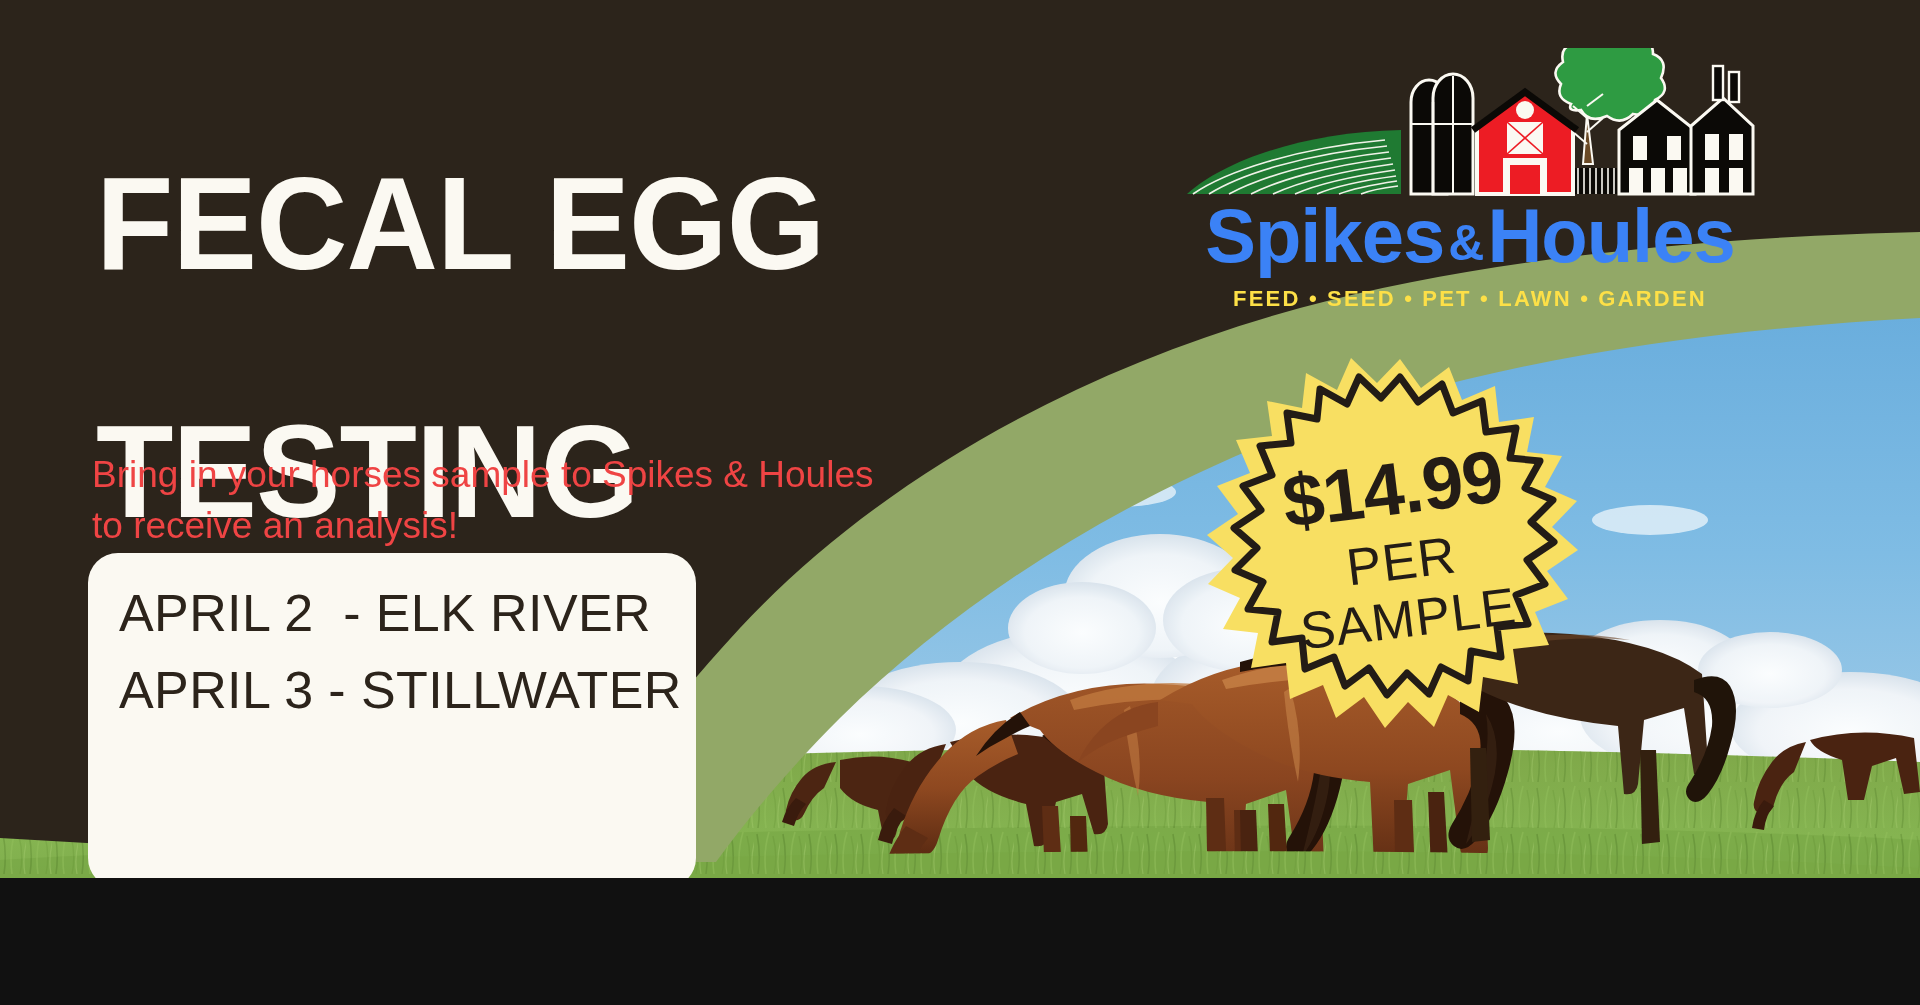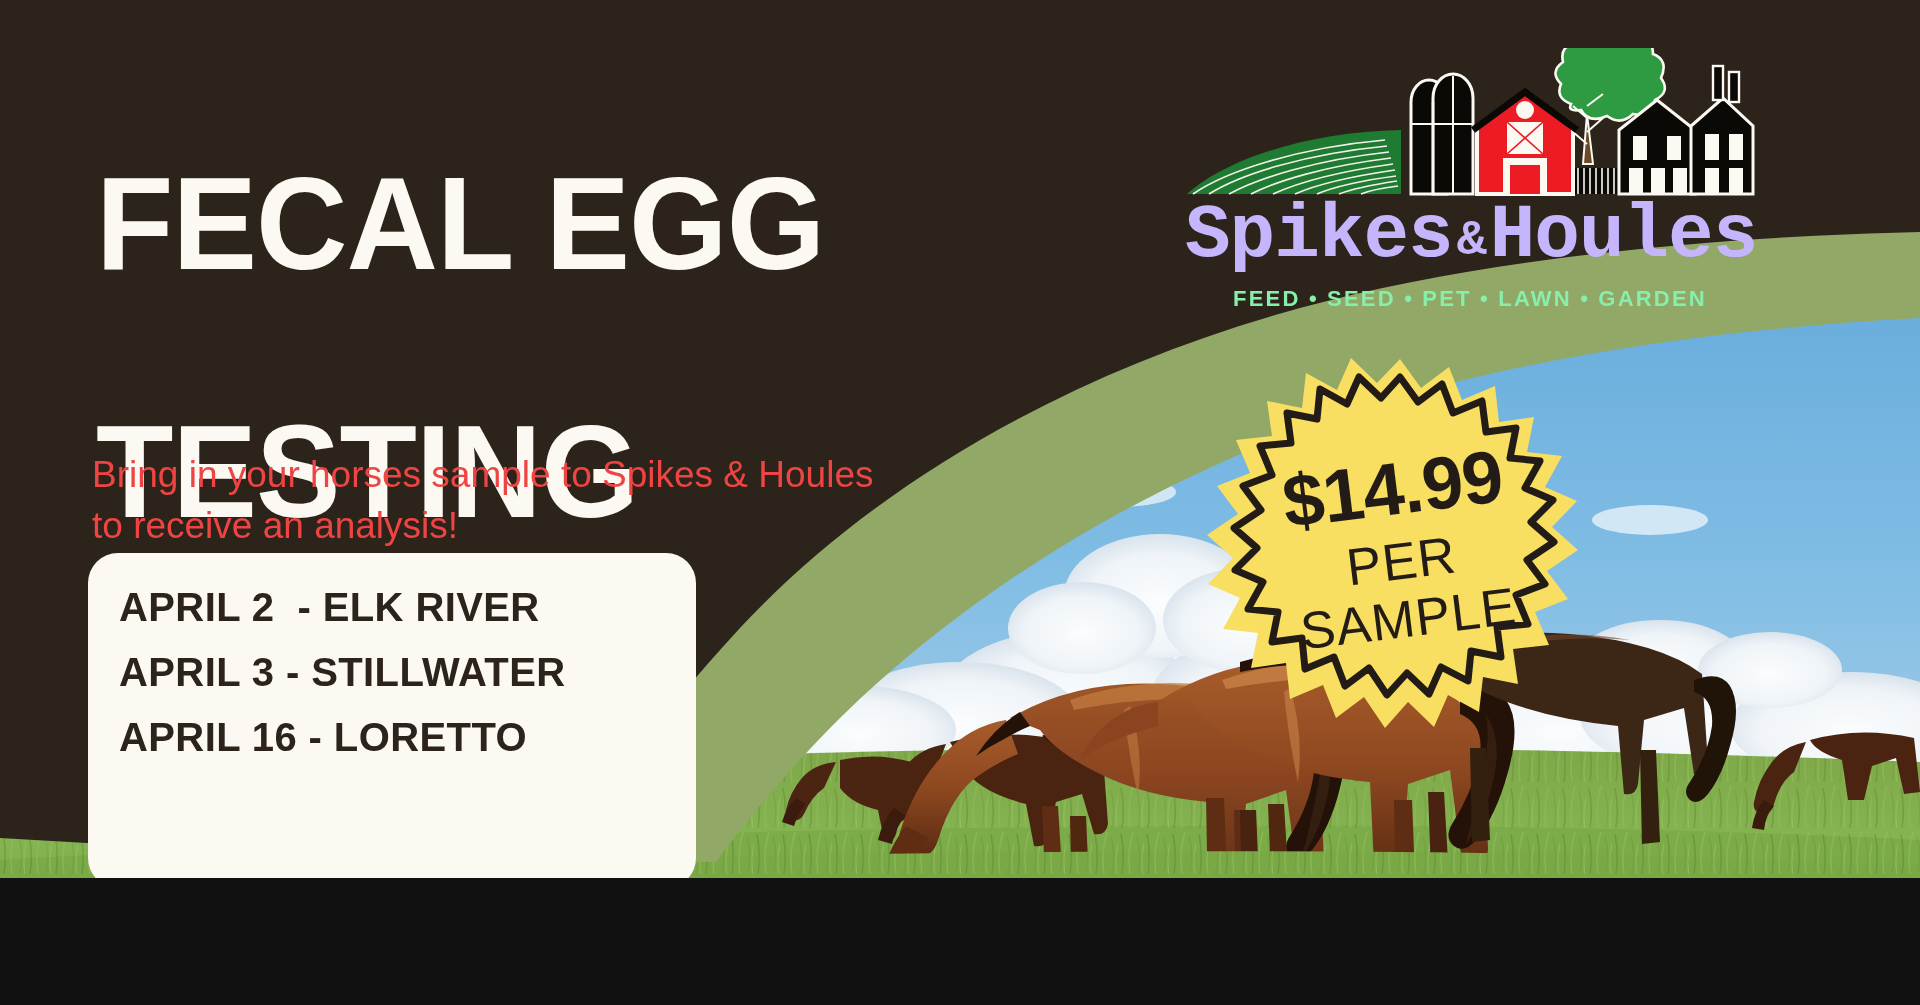--- a/index.html
+++ b/index.html
@@ -32,37 +32,37 @@
     white-space:pre-line;
   }
 
   
   #dates-card{
     position:absolute;left:88px;top:553px;width:608px;height:335px;
     background:#FBF9F2;border-radius:30px;
     box-sizing:border-box;padding:34px 0 0 31px;
   }
   .date-row{
-    color:#2C241B;font-size:40px;font-weight:bold;
+    color:#2C241B;font-size:52px;font-weight:normal;
     letter-spacing:0.4px;line-height:1.0;margin-bottom:25px;
     white-space:pre;
   }
 
   
   #logo{position:absolute;left:1185px;top:48px;width:570px;height:240px;}
   #logo svg{display:block;}
   #logo-word{
     position:absolute;left:0;top:150px;width:570px;text-align:center;
-    color:#c4b5fd;font-family:Liberation Mono, monospace;font-weight:bold;
+    color:#3b82f6;font-family:Liberation Sans, sans-serif;font-weight:bold;
     font-size:76px;line-height:1;letter-spacing:-1px;
   }
   #logo-word .amp{font-size:50px;vertical-align:2px;padding:0 4px;}
   #logo-tag{
     position:absolute;left:0;top:238px;width:570px;text-align:center;
-    color:#86efac;font-size:22px;font-weight:bold;letter-spacing:2.2px;
+    color:#fde047;font-size:22px;font-weight:bold;letter-spacing:2.2px;
   }
 
   
   #badge{position:absolute;left:1205px;top:355px;width:390px;height:390px;}
   #badge svg{position:absolute;left:0;top:0;}
   #badge-text{
     position:absolute;left:0;top:0;width:390px;height:390px;
     display:flex;flex-direction:column;align-items:center;justify-content:center;
     transform:rotate(-7deg);color:#231C16;
   }
@@ -264,21 +264,20 @@
   </div>
 
   <div id="subtitle">
     <span class="hl-line">Bring in your horses sample to Spikes &amp; Houles</span>
     <span class="hl-line">to receive an analysis!</span>
   </div>
 
   <div id="dates-card">
     <div class="date-row">APRIL 2  - ELK RIVER</div>
     <div class="date-row">APRIL 3 - STILLWATER</div>
-    <div class="date-row">APRIL 16 - LORETTO</div>
   </div>
 
   <div id="logo">
     <svg width="570" height="160" viewBox="0 0 570 160">
 
       <g>
         <path d="M2 146 C 40 112 120 84 216 82 L 216 146 Z" fill="#1F7A32"></path>
         <g stroke="#FBF9F2" stroke-width="1.7" fill="none" opacity=".95">
           <path d="M8 146 C 40 124 110 100 200 92"></path>
           <path d="M24 146 C 56 126 120 106 202 98"></path>

